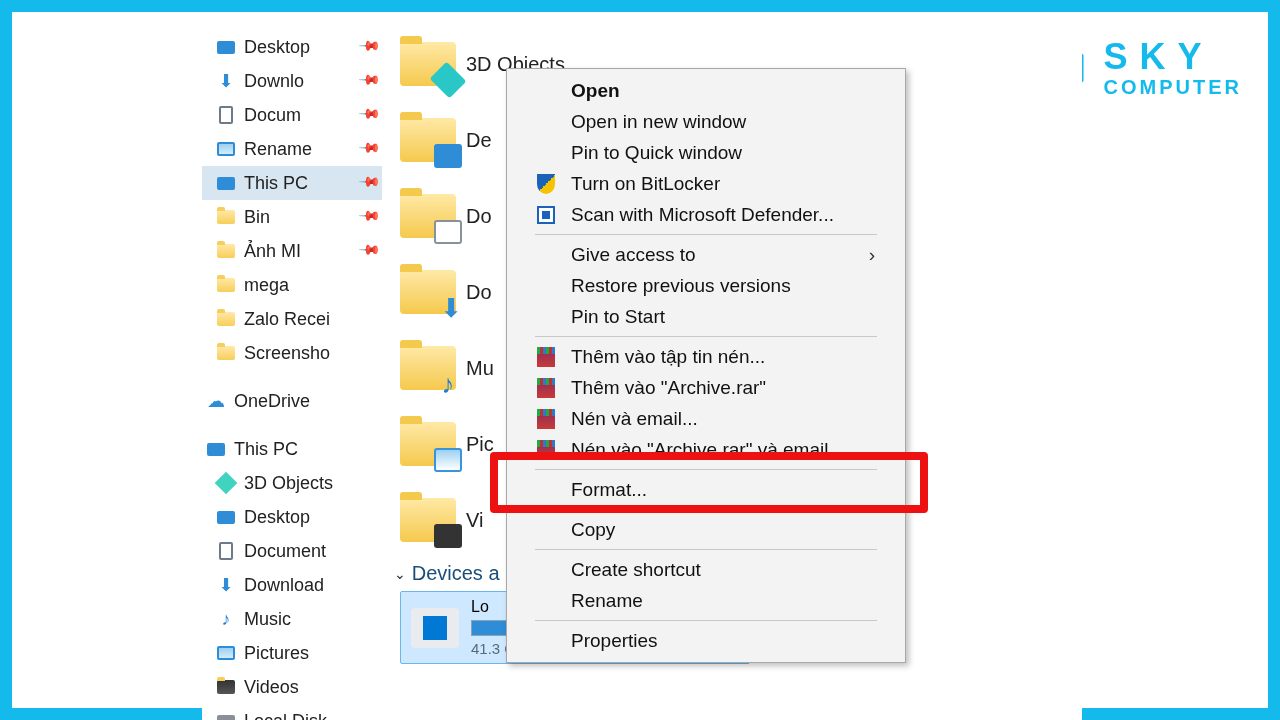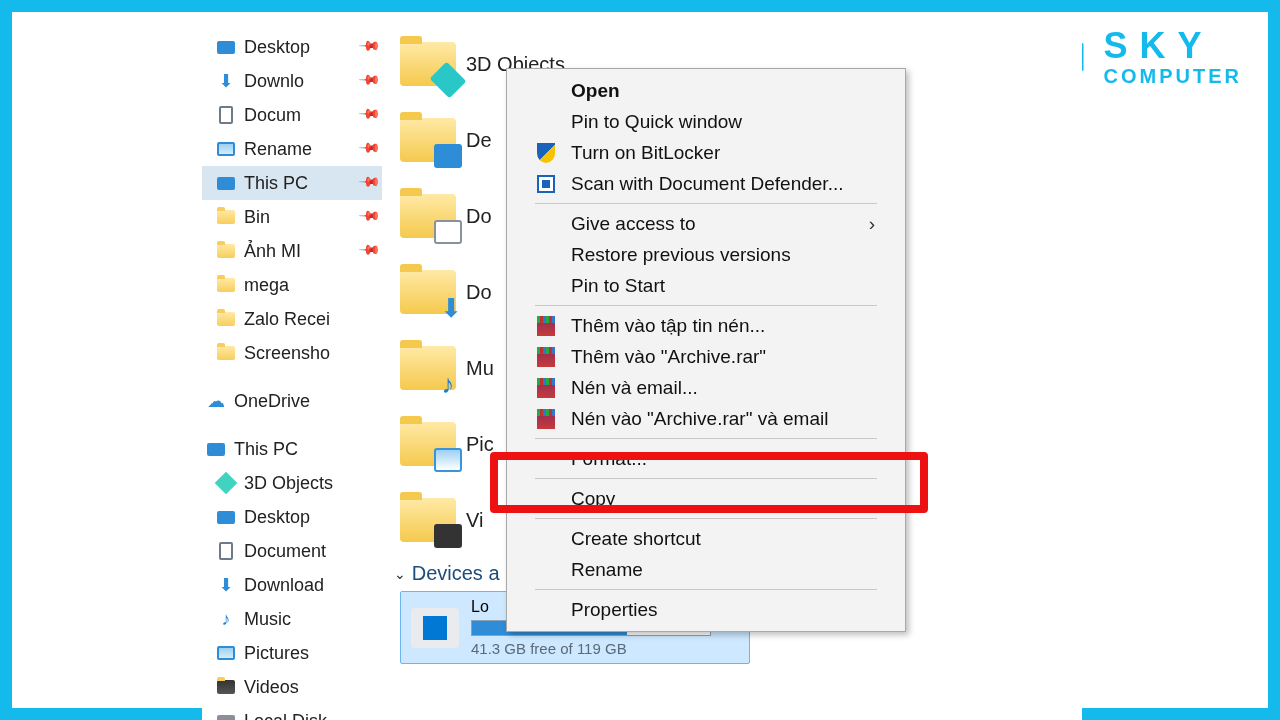--- a/index.html
+++ b/index.html
@@ -1,18 +1,18 @@
 <!DOCTYPE html>
 <html><head>
 <meta charset="utf-8">
 <style>
   * { margin:0; padding:0; box-sizing:border-box; font-family:"Segoe UI",Arial,sans-serif; }
   body { background:#fff; width:1280px; height:720px; overflow:hidden; position:relative; }
   .frame { position:absolute; inset:0; border:12px solid #15baec; background:#fff; }
-  .logo { position:absolute; right:26px; top:16px; display:flex; align-items:center; gap:16px; }
+  .logo { position:absolute; right:26px; top:27px; display:flex; align-items:center; gap:16px; }
   .logo-mark { width:54px; height:54px; position:relative; }
   .logo-text { display:flex; flex-direction:column; line-height:1; }
   .logo-text .t1 { font-size:36px; font-weight:700; letter-spacing:12px; color:#15baec; }
   .logo-text .t2 { font-size:20px; font-weight:600; letter-spacing:3px; color:#15baec; margin-top:2px; }
 
   .explorer { position:absolute; left:190px; top:8px; width:880px; height:700px; display:flex; background:#fff; }
   .nav { width:180px; padding-top:10px; }
   .nav-item { display:flex; align-items:center; height:34px; padding-left:14px; font-size:18px; color:#222; position:relative; white-space:nowrap; overflow:hidden; }
   .nav-item.sel { background:#d8e6f2; }
   .nav-item .pin { position:absolute; right:4px; top:8px; color:#5a5a5a; font-size:14px; transform:rotate(45deg); }
@@ -285,33 +285,36 @@
         </div>
       </div>
     </div>
   </div>
 
   <div class="ctx">
     <div class="ctx-row">
         <b>Open</b>
       </div>
     <div class="ctx-row">
+        <span>Open in new window</span>
+      </div>
+    <div class="ctx-row">
         <span>Pin to Quick window</span>
       </div>
     <div class="ctx-row">
         <span class="ric">
           <span class="shield-ic"></span>
         </span>
         <span>Turn on BitLocker</span>
       </div>
     <div class="ctx-row">
         <span class="ric">
           <span class="def-ic"></span>
         </span>
-        <span>Scan with Document Defender...</span>
+        <span>Scan with Microsoft Defender...</span>
       </div>
     <div class="ctx-sep"></div>
     <div class="ctx-row">
         <span>Give access to</span>
         <span class="sub">›</span>
       </div>
     <div class="ctx-row">
         <span>Restore previous versions</span>
       </div>
     <div class="ctx-row">

